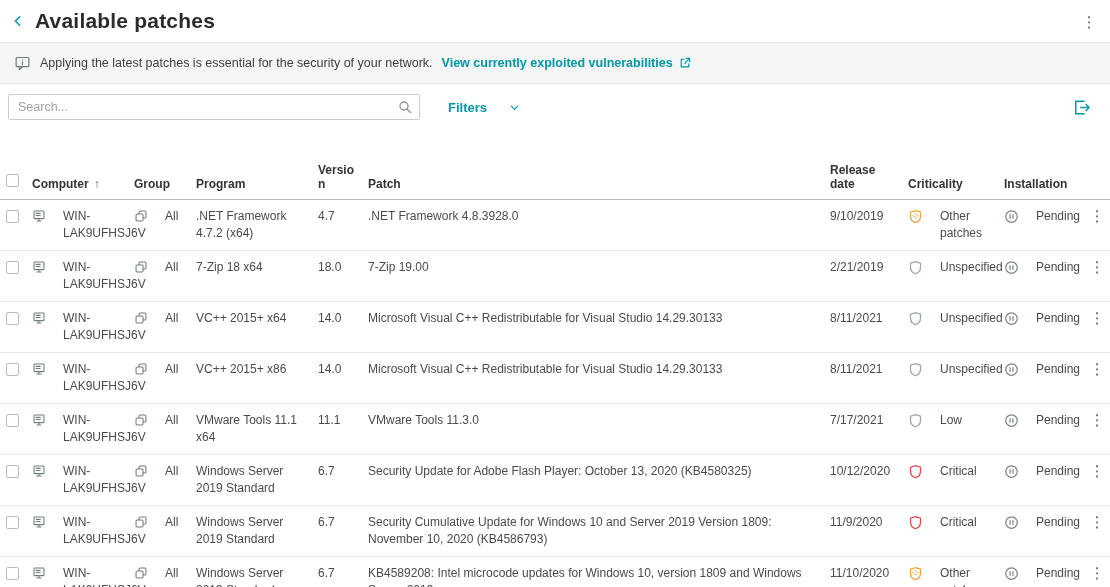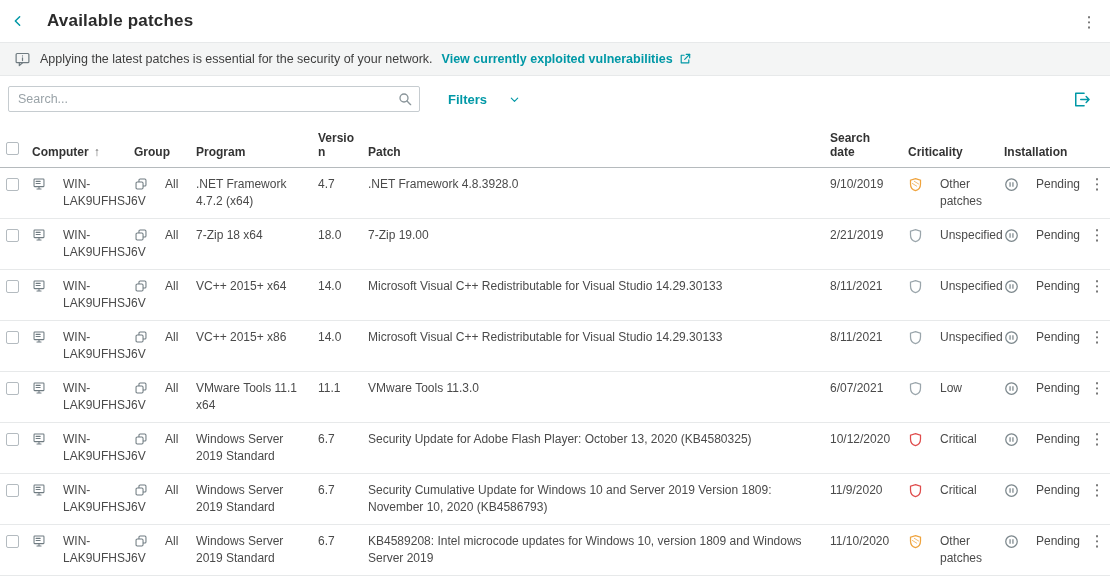--- a/index.html
+++ b/index.html
@@ -2,44 +2,44 @@
 <html><head>
 <meta charset="utf-8">
 <style>
   * { box-sizing: border-box; }
   body { margin: 0; background: #fff; font-family: "Liberation Sans", sans-serif; color: #444; }
   .app { width: 1110px; height: 587px; overflow: hidden; background: #fff; }
 
   
   .topbar { height: 42px; display: flex; align-items: center; padding: 0 12px 0 10px; gap: 9px; background: #fff; }
   .back-button { cursor: pointer; display: flex; align-items: center; }
-  .page-title { font-size: 17px; font-weight: bold; color: #2b2b2b; margin: 12px; letter-spacing: .2px; }
+  .page-title { font-size: 21px; font-weight: bold; color: #2b2b2b; margin: 0; letter-spacing: .2px; }
   .kebab { font-size: 15px; color: #555; cursor: pointer; width: 18px; text-align: center; line-height: 1; user-select: none; }
   .topbar .kebab { margin-left: auto; }
 
   
   .banner { background: #f4f5f5; border-top: 1px solid #e7e9ea; border-bottom: 1px solid #e7e9ea;
-            height: 34px; display: flex; align-items: center; padding: 0 14px; gap: 9px; font-size: 12.5px; color: #3e3e3e; }
+            height: 42px; display: flex; align-items: center; padding: 0 14px; gap: 9px; font-size: 12.5px; color: #3e3e3e; }
   .banner-link { color: #0098A6; font-weight: bold; text-decoration: none; display: flex; align-items: center; gap: 5px; cursor: pointer; }
 
   
   .toolbar { display: flex; align-items: center; padding: 10px 8px 9px 8px; gap: 28px; }
   .search-box { position: relative; width: 412px; }
   .search-box input { width: 100%; height: 26px; border: 1px solid #c6ccd0; border-radius: 2px; padding: 0 30px 0 9px;
                       font-size: 12.5px; color: #7f1d1d; font-family: inherit; outline: none; }
   .search-box input::placeholder { color: #9aa3a8; }
   .search-icon { position: absolute; right: 7px; top: 5px; }
   .filters { display: flex; align-items: center; gap: 22px; color: #0098A6; font-size: 13px; font-weight: bold; cursor: pointer; }
   .export-button { margin-left: auto; margin-right: 10px; cursor: pointer; display: flex; }
 
   
   .table { font-size: 12px; }
   .thead, .tr { display: grid; grid-template-columns: 26px 102px 62px 122px 50px 462px 78px 96px 80px 26px; padding-left: 6px; }
   .thead { align-items: end; padding-top: 10px; padding-bottom: 8px; border-bottom: 1px solid #b5babd; font-weight: bold; color: #333; }
-  .th { padding-right: 10px; line-height: 14px; }
+  .th { padding-right: 10px; line-height: 14px; margin-top: 24px; }
   .th-version { word-break: break-all; }
   .nowrap { white-space: nowrap; }
   .th-computer { display: flex; align-items: flex-end; gap: 5px; }
   .sort { font-weight: normal; color: #666; font-size: 12px; cursor: pointer; }
   .tr { align-items: start; border-bottom: 1px solid #e7e9ea; padding-top: 8px; padding-bottom: 8px; min-height: 42px; }
   .td { padding-right: 10px; line-height: 17px; color: #4a4a4a; }
   .iconcell { display: flex; gap: 17px; align-items: flex-start; }
   .icon { flex: 0 0 auto; margin-top: 1px; }
   .icon svg { display: block; }
   .cb { display: inline-block; width: 13px; height: 13px; border: 1px solid #b4bbc0; border-radius: 2px; background: #fff; cursor: pointer; margin-top: 2px; }
@@ -117,21 +117,21 @@
     <div class="thead">
       <div class="th"><span class="cb"></span></div>
       <div class="th th-computer">
         <span>Computer</span>
         <span class="sort">↑</span>
       </div>
       <div class="th">Group</div>
       <div class="th">Program</div>
       <div class="th th-version">Version</div>
       <div class="th">Patch</div>
-      <div class="th">Search date</div>
+      <div class="th">Release date</div>
       <div class="th">Criticality</div>
       <div class="th nowrap">Installation</div>
       <div class="th c-menu"></div>
     </div>
     <div id="tbody">
   <div class="tr">
     <div class="td"><span class="cb"></span></div>
     <div class="td iconcell">
       <span class="icon">
         <svg width="14" height="14" viewBox="0 0 24 24" fill="none" stroke="#6f7b81" stroke-width="1.8" stroke-linecap="round">
@@ -336,21 +336,21 @@
         <svg width="14" height="14" viewBox="0 0 24 24" fill="none" stroke="#6f7b81" stroke-width="1.8">
                 <rect x="8.5" y="3.5" width="12" height="12" rx="2"></rect>
                 <rect x="3.5" y="8.5" width="12" height="12" rx="2" fill="#fff"></rect>
               </svg>
       </span>
       <span>All</span>
     </div>
     <div class="td">VMware Tools 11.1 x64</div>
     <div class="td">11.1</div>
     <div class="td">VMware Tools 11.3.0</div>
-    <div class="td">6/07/2021</div>
+    <div class="td">7/17/2021</div>
     <div class="td iconcell">
       <span class="icon crit-low">
         <svg width="15" height="15" viewBox="0 0 24 24" fill="none">
                 <path d="M12 2.5 L20 5.2 V11 C20 16.4 16.7 20.4 12 21.8 C7.3 20.4 4 16.4 4 11 V5.2 Z" stroke="currentColor" stroke-width="2"></path>
                 <path class="shield-hatch" d="M6.5 10 L14.5 15 M9.5 6.5 L17.5 11.5" stroke="currentColor" stroke-width="1.2"></path>
               </svg>
       </span>
       <span>Low</span>
     </div>
     <div class="td iconcell">

